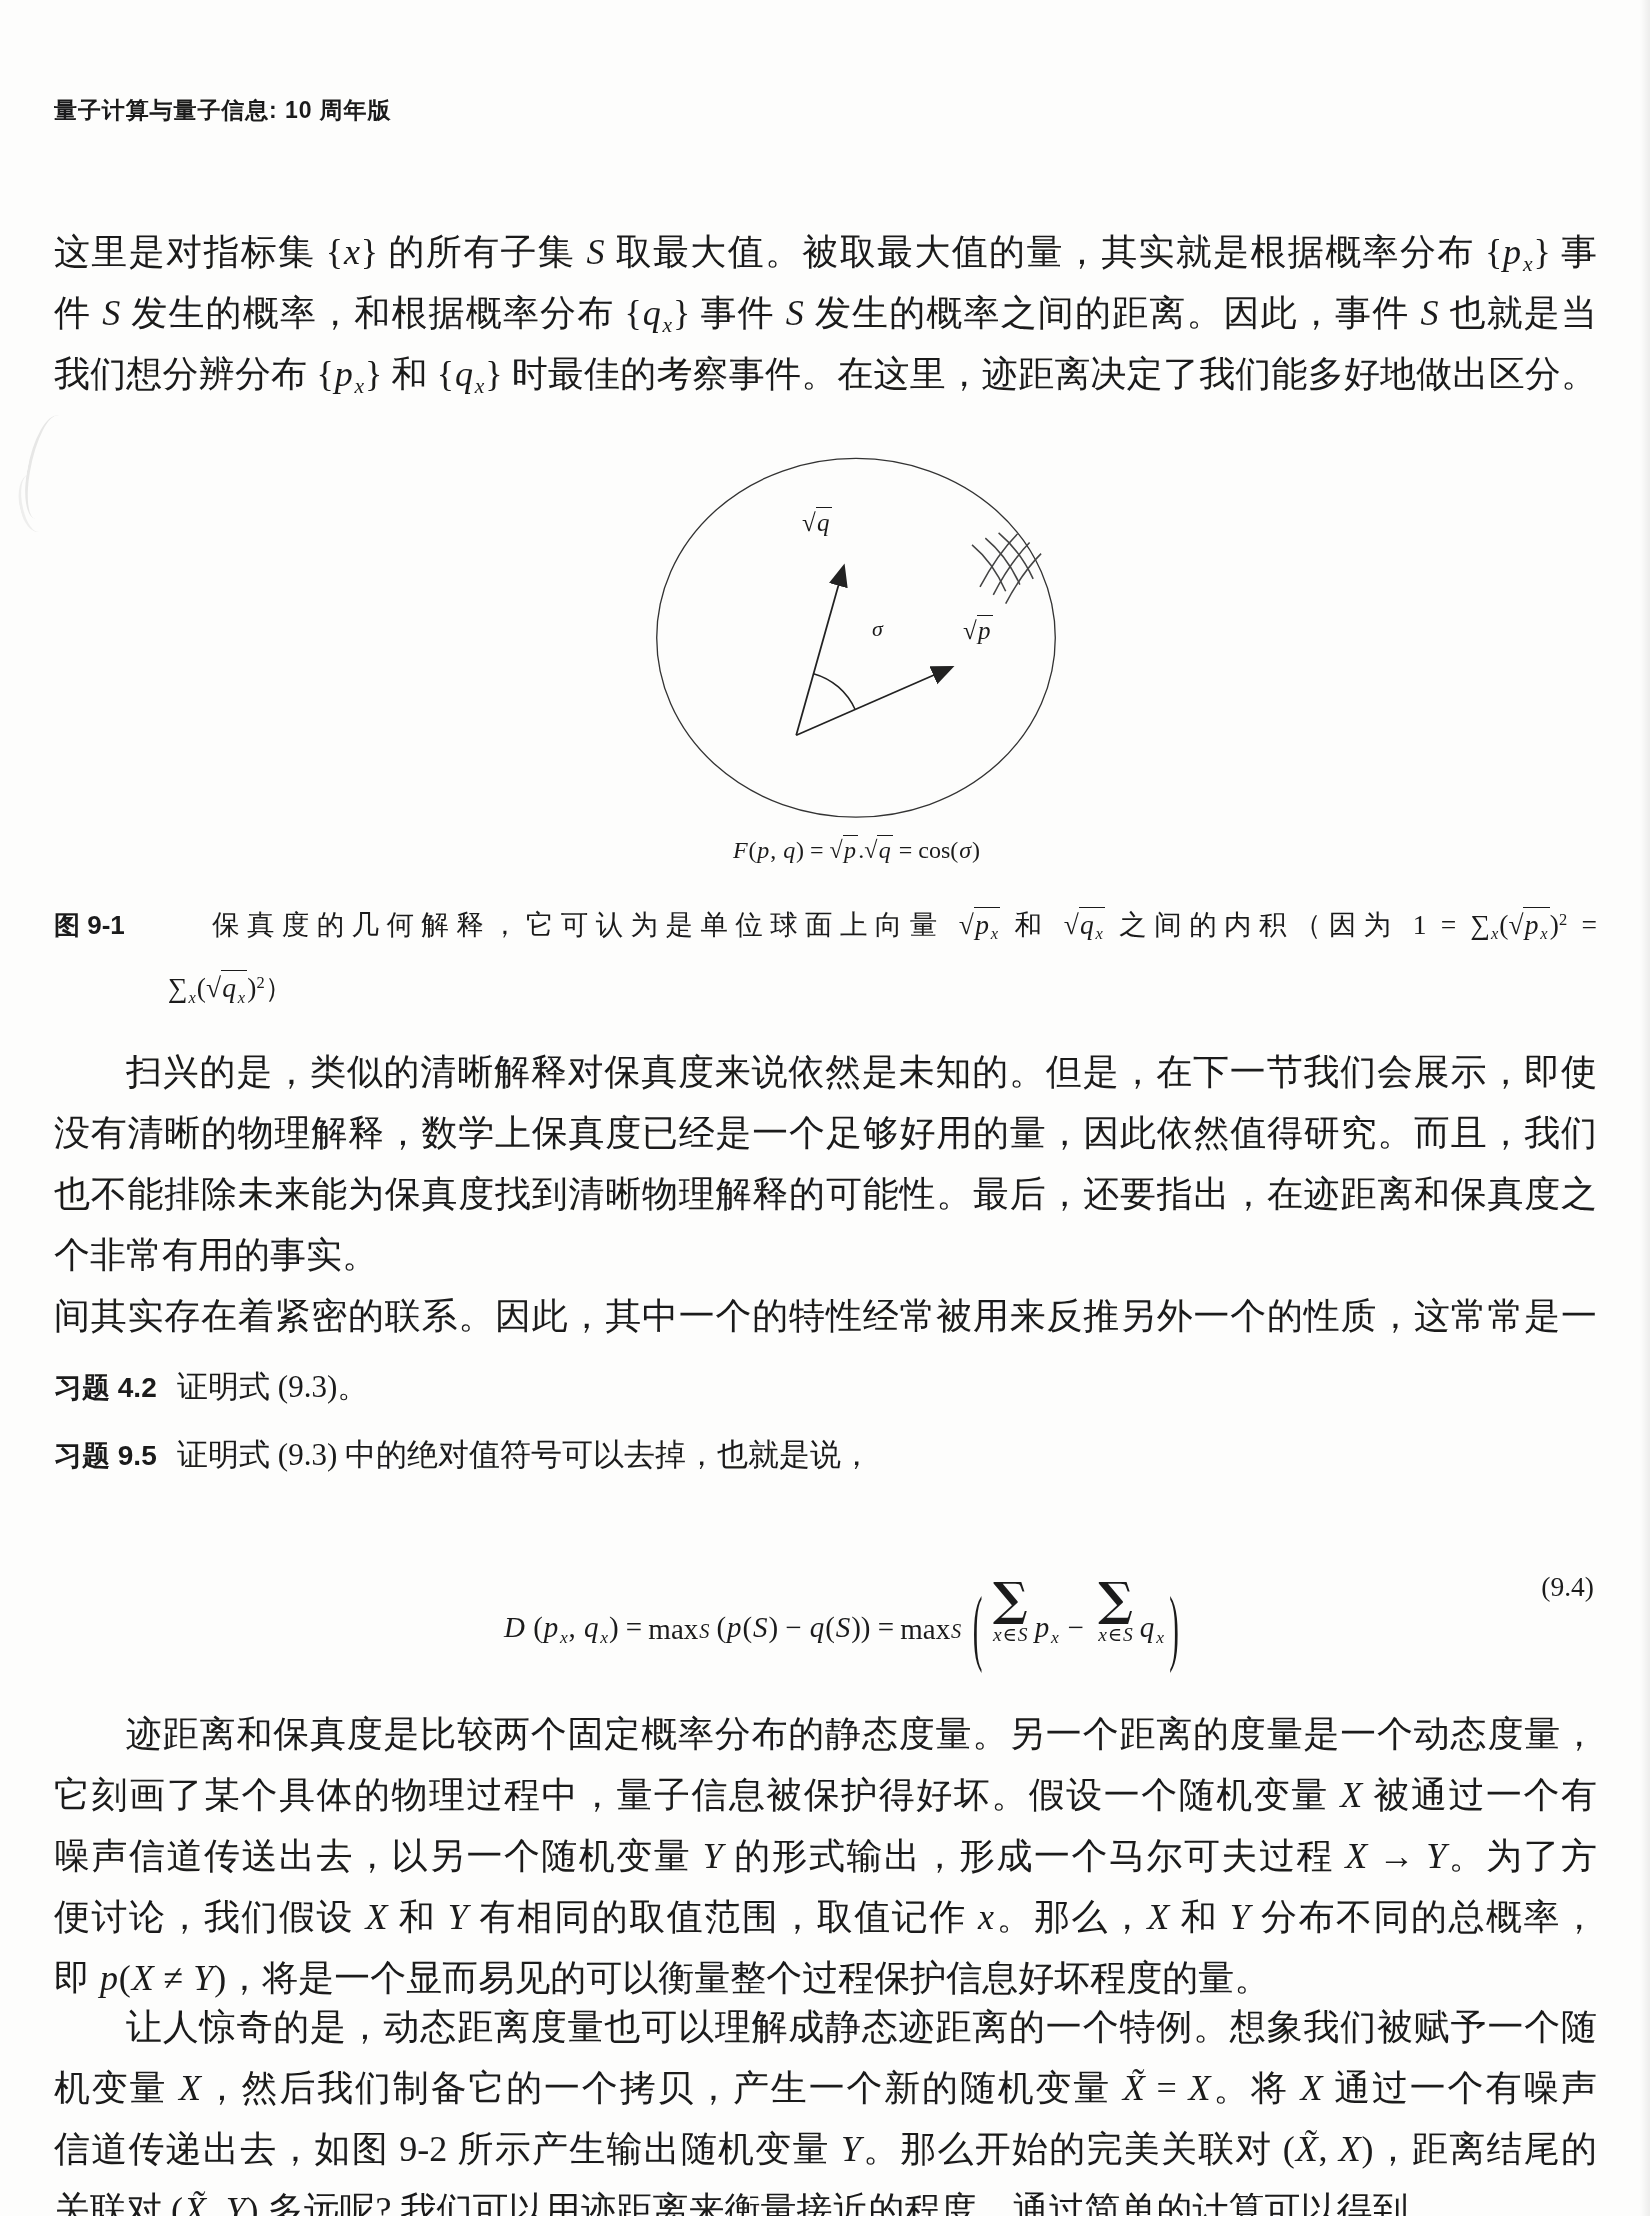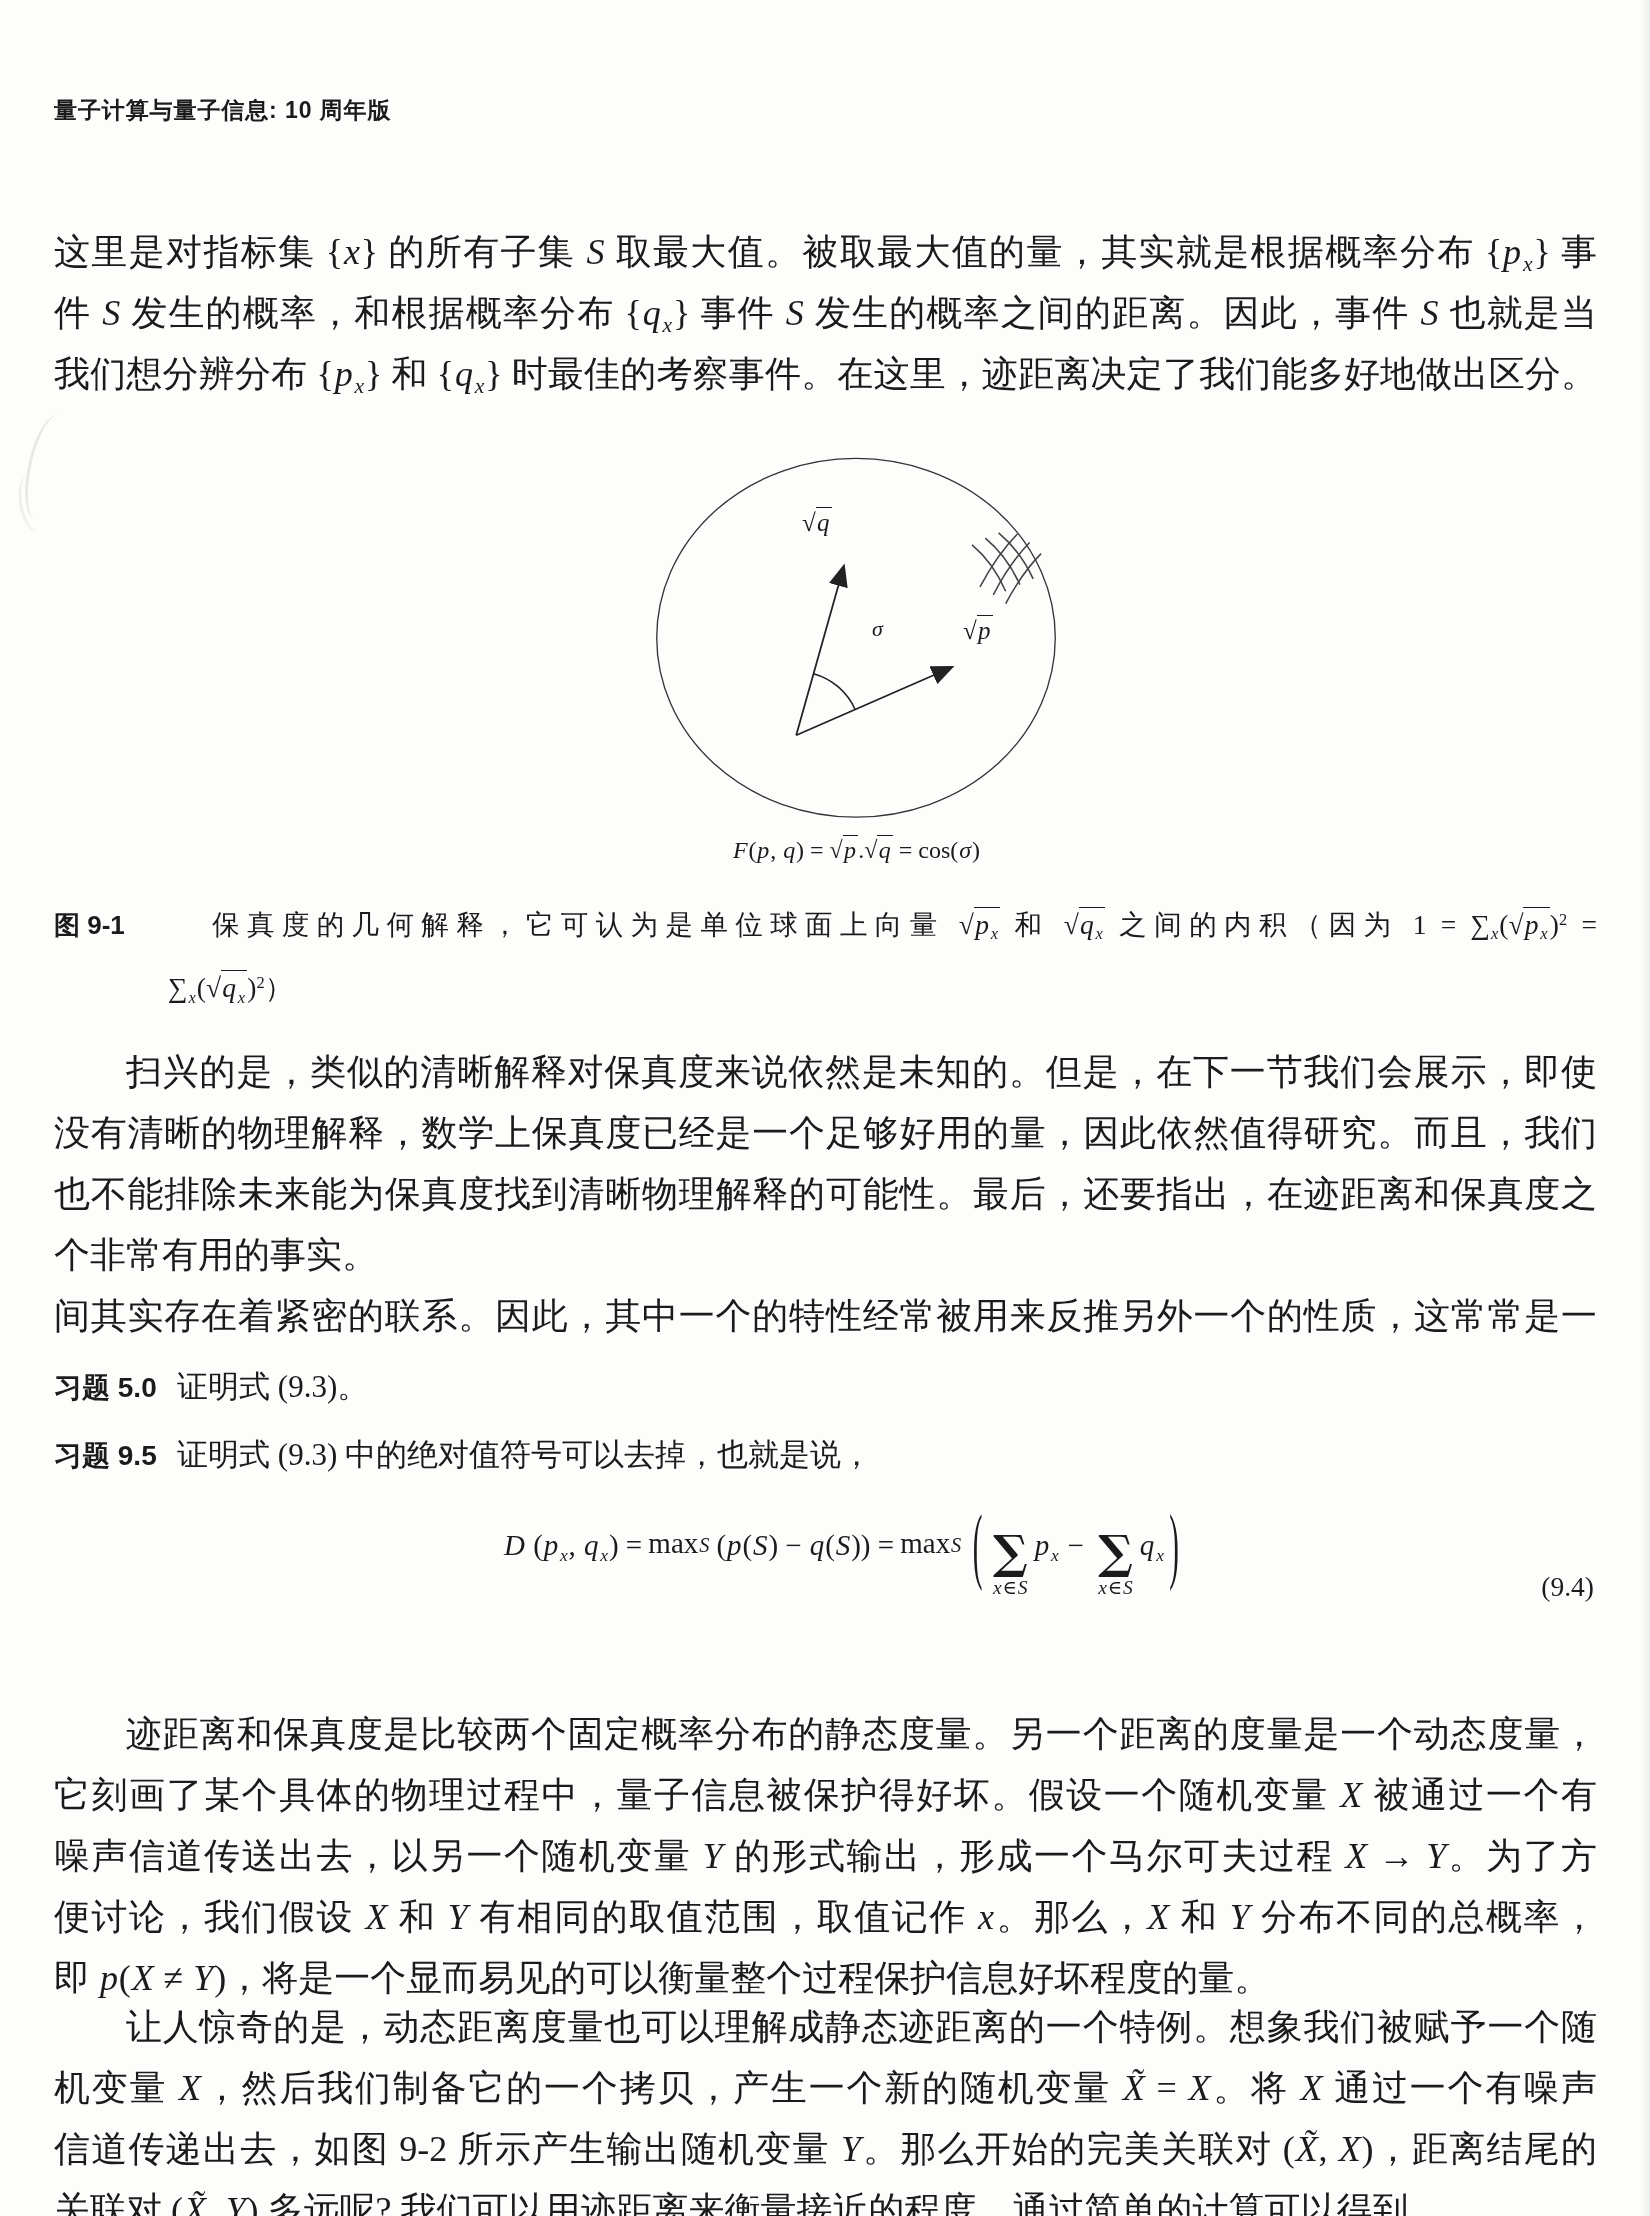--- a/index.html
+++ b/index.html
@@ -29,21 +29,21 @@
   .figcaption{position:absolute;left:612px;top:837px;width:488px;text-align:center;font-size:24px;}
   .figcap{position:absolute;left:54px;top:900px;width:1543px;font-size:27.5px;}
   .figcap .row1{display:flex;line-height:50px;gap:44px;}
   .figcap .lab{flex:0 0 114px;font-family:"Liberation Sans","DejaVu Sans",sans-serif;font-weight:700;font-size:26px;}
   .figcap .txt{flex:1;text-align:justify;text-align-last:justify;}
   .figcap .row2{margin-left:114px;margin-top:13.3px;line-height:50px;}
   
   .ex{position:absolute;left:54px;width:1543px;font-size:31px;line-height:61px;white-space:nowrap;}
   .ex .lab{font-family:"Liberation Sans","DejaVu Sans",sans-serif;font-weight:700;font-size:28px;margin-right:20.4px;}
   
-  .eq{position:absolute;display:flex;align-items:flex-start;font-size:29px;}
+  .eq{position:absolute;display:flex;align-items:flex-end;font-size:29px;}
   .eq > span{white-space:nowrap;}
   .mx{display:inline-flex;flex-direction:row;align-items:center;line-height:1;margin:0 6.2px;}
   .mx .bot{font-size:20.4px;margin-top:3.5px;}
   .sum{display:inline-flex;flex-direction:column;align-items:center;line-height:1;margin:0 5.3px;}
   .sum .sg{font-size:46px;font-weight:600;font-family:"DejaVu Serif","Liberation Serif",serif;}
   .sum .und{font-size:19.5px;margin-top:2.7px;}
   .bigp{display:inline-block;transform:scaleY(2.9);font-weight:300;margin:0 4.4px;}
   .eqnum{position:absolute;font-size:27.5px;}
 </style>
 </head>
@@ -98,21 +98,21 @@
 
   <div class="para" style="top:1042px;">
     <div class="ln j ind">扫兴的是，类似的清晰解释对保真度来说依然是未知的。但是，在下一节我们会展示，即使</div>
     <div class="ln j">没有清晰的物理解释，数学上保真度已经是一个足够好用的量，因此依然值得研究。而且，我们</div>
     <div class="ln j">也不能排除未来能为保真度找到清晰物理解释的可能性。最后，还要指出，在迹距离和保真度之</div>
     <div class="ln">个非常有用的事实。</div>
     <div class="ln j">间其实存在着紧密的联系。因此，其中一个的特性经常被用来反推另外一个的性质，这常常是一</div>
   </div>
 
   <div class="ex" style="top:1356px;">
-    <span class="lab">习题 5.0</span><span>证明式 (9.3)。</span>
+    <span class="lab">习题 4.2</span><span>证明式 (9.3)。</span>
   </div>
   <div class="ex" style="top:1424px;">
     <span class="lab">习题 9.5</span><span>证明式 (9.3) 中的绝对值符号可以去掉，也就是说，</span>
   </div>
 
   <div class="eq" style="left:54px;top:1529px;width:1543px;height:115px;justify-content:center;transform:translateX(17.7px);">
     <span><i>D</i> (<i>p</i><sub><i>x</i></sub>, <i>q</i><sub><i>x</i></sub>) =</span>
     <span class="mx">
       <span class="top">max</span>
       <span class="bot"><i>S</i></span>

